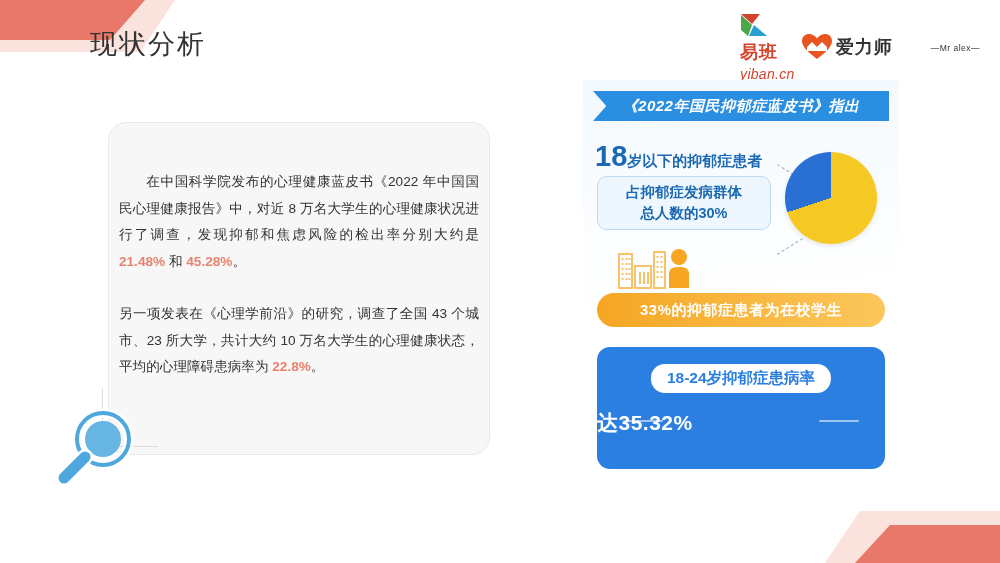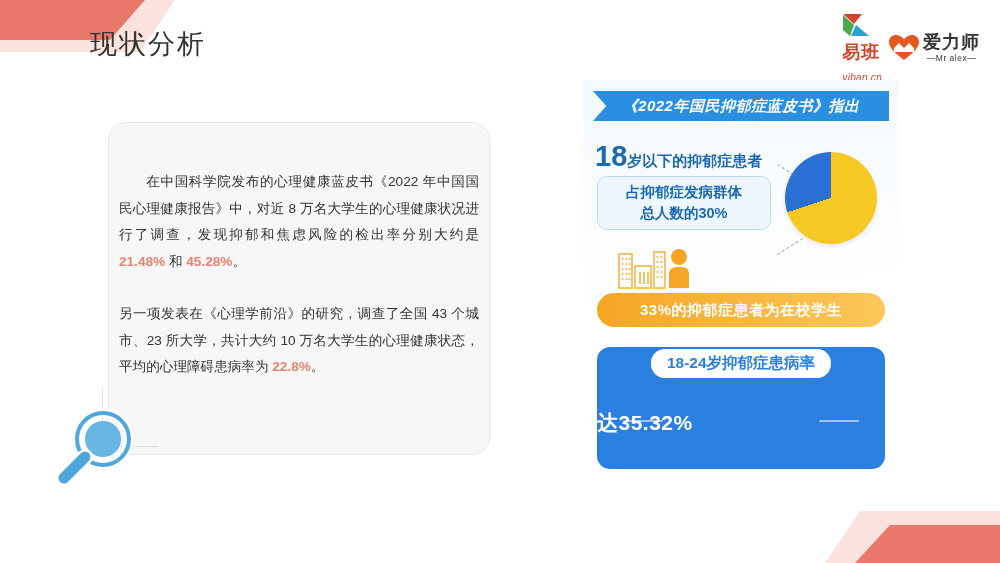--- a/index.html
+++ b/index.html
@@ -40,24 +40,24 @@
     font-size:27px;color:#333;letter-spacing:2px;font-weight:400;
   }
   .logo-area{
     position:absolute;right:20px;top:12px;
     display:flex;align-items:center;gap:7px;
   }
   .logo-yiban{display:flex;align-items:flex-start;gap:4px;flex-direction:column;}
   .yiban-mark{width:30px;height:27px;display:block;}
   .yiban-txt{display:flex;flex-direction:column;line-height:1;}
   .yiban-cn{font-size:18px;font-weight:bold;color:#d4442c;letter-spacing:1px;}
-  .yiban-en{font-size:10px;color:#d4442c;letter-spacing:.3px;margin-top:12px;font-style:italic;}
+  .yiban-en{font-size:14px;color:#d4442c;letter-spacing:.3px;margin-top:6px;font-style:italic;}
   .logo-alex{display:flex;align-items:center;gap:4px;}
   .heart-mark{width:30px;height:26px;display:block;}
-  .alex-txt{display:flex;flex-direction:column;line-height:1;align-items:center;}
+  .alex-txt{display:flex;flex-direction:row;line-height:1;align-items:center;gap:38px;}
   .alex-cn{font-size:18px;font-weight:bold;color:#333;letter-spacing:1px;}
   .alex-en{font-size:8.5px;color:#333;letter-spacing:.5px;margin-top:3px;}
 
   
   .content-card{
     position:absolute;left:108px;top:122px;width:382px;height:333px;
     background:#f7f7f7;border:1px solid #e9e9e9;border-radius:18px;
     box-sizing:border-box;
   }
   .card-heading{
@@ -126,21 +126,21 @@
     background:linear-gradient(90deg,#f5a623 0%,#fcc75b 100%);
     border-radius:17px;
     display:flex;align-items:center;justify-content:center;
     color:#fff;font-size:15px;font-weight:bold;letter-spacing:.5px;
   }
   .blue-card{
     position:absolute;left:14px;top:267px;width:288px;height:122px;
     background:#2a7fe0;border-radius:13px;
   }
   .blue-pill{
-    position:absolute;left:50%;transform:translateX(-50%);top:2px;
+    position:absolute;left:50%;transform:translateX(-50%);top:17px;
     background:#fff;border-radius:14px;padding:4px 16px;
     color:#2a7fe0;font-size:15.5px;font-weight:bold;white-space:nowrap;
   }
   .blue-value{
     position:absolute;left:0;right:0;top:62px;text-align:left;
     color:#fff;font-size:21px;font-weight:bold;letter-spacing:.5px;
   }
   .bl-dash{position:absolute;top:73px;height:2px;background:rgba(255,255,255,.55);width:40px;border-radius:1px;}
   .bl-dash.l{left:26px;}
   .bl-dash.r{right:26px;}

